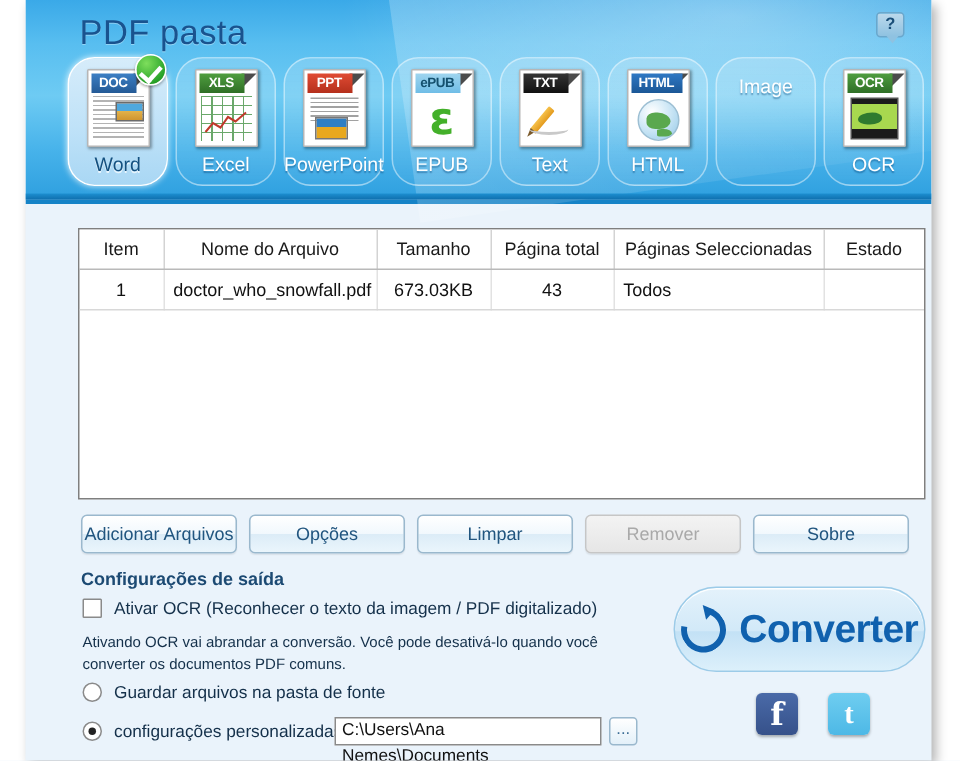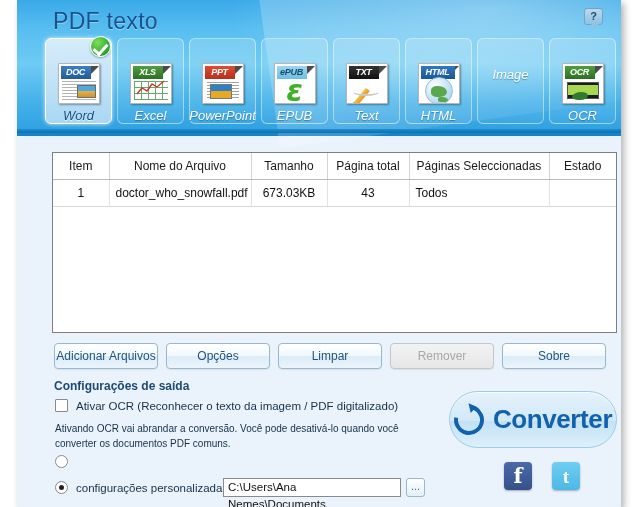--- a/index.html
+++ b/index.html
@@ -68,29 +68,28 @@
     border-top: 5px solid #8fc2e1;
   }
 
   
   .tabs {
     position: absolute; left: 28px; top: 38px;
     display: flex; gap: 5px;
   }
   .tab {
     width: 67px; height: 86px;
-    border-radius: 6px;
+    border-radius: 18px;
     background: linear-gradient(180deg, rgba(255,255,255,0.18), rgba(255,255,255,0.04));
     border: 1px solid rgba(255,255,255,0.45);
     display: flex; flex-direction: column;
     align-items: center; justify-content: flex-start;
-    padding-top: 24px;
+    padding-top: 7px;
     cursor: pointer;
     position: relative;
-    font-style: italic;
   }
   .tab.selected {
     background: linear-gradient(180deg, #d6ecfa 0%, #bfe2f8 55%, #a9d7f4 100%);
     border: 1px solid #ffffff;
     box-shadow: 0 0 4px rgba(255,255,255,0.8);
   }
   .tab-label {
     font-size: 13px; color: #ffffff;
     margin-top: 4px;
     text-shadow: 0 1px 1px rgba(0,60,110,0.45);
@@ -372,21 +371,21 @@
   .soc.tw { background: linear-gradient(180deg,#6fcdf0,#4db8e6); font-size: 19px; line-height: 29px; font-family:"Liberation Serif",serif;}
 </style>
 </head>
 <body>
 
 <div id="app">
 
   <div class="header">
     <div class="hdr-sheen"></div>
 
-    <div class="app-title">PDF texto</div>
+    <div class="app-title">PDF pasta</div>
 
     <div class="help-btn">?</div>
 
     <div class="tabs">
 
       <div class="tab selected">
         <div class="fileicon">
           <div class="fi-fold"></div>
           <div class="fi-band" style="background:linear-gradient(180deg,#3c7fc4,#245a96)">DOC</div>
           <div class="fi-body">
@@ -513,20 +512,21 @@
 
   <div class="ocr-row">
     <div class="cbox"></div>
     <div class="ocr-label">Ativar OCR (Reconhecer o texto da imagem / PDF digitalizado)</div>
   </div>
 
   <div class="ocr-note">Ativando OCR vai abrandar a conversão. Você pode desativá-lo quando você converter os documentos PDF comuns.</div>
 
   <div class="radio-row rrow1">
     <div class="radio"></div>
+    <div class="radio-label">Guardar arquivos na pasta de fonte</div>
   </div>
 
   <div class="radio-row rrow2">
     <div class="radio on"></div>
     <div class="radio-label">configurações personalizadas</div>
   </div>
 
   <div class="path-input">C:\Users\Ana Nemes\Documents</div>
   <div class="browse-btn">...</div>
 

